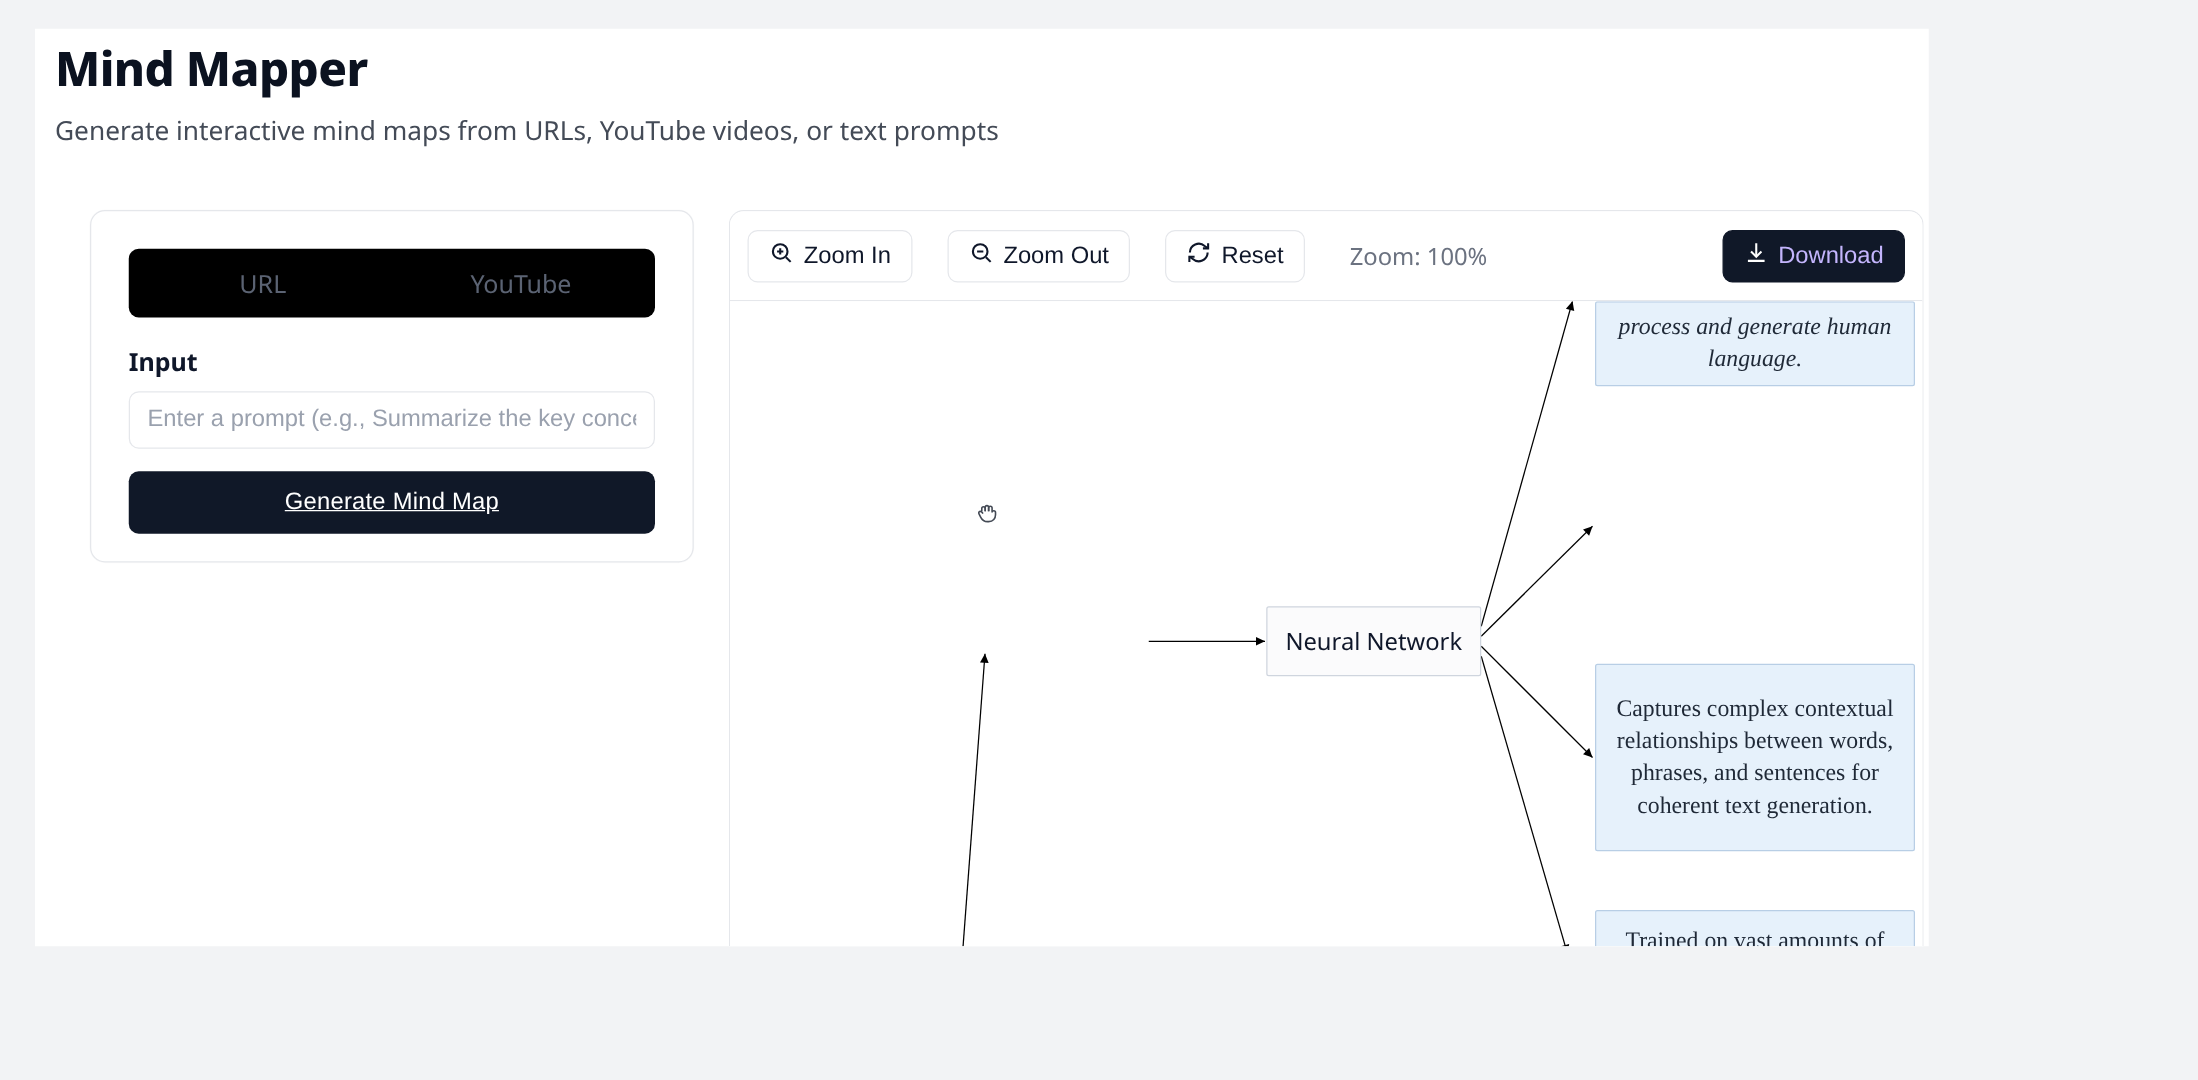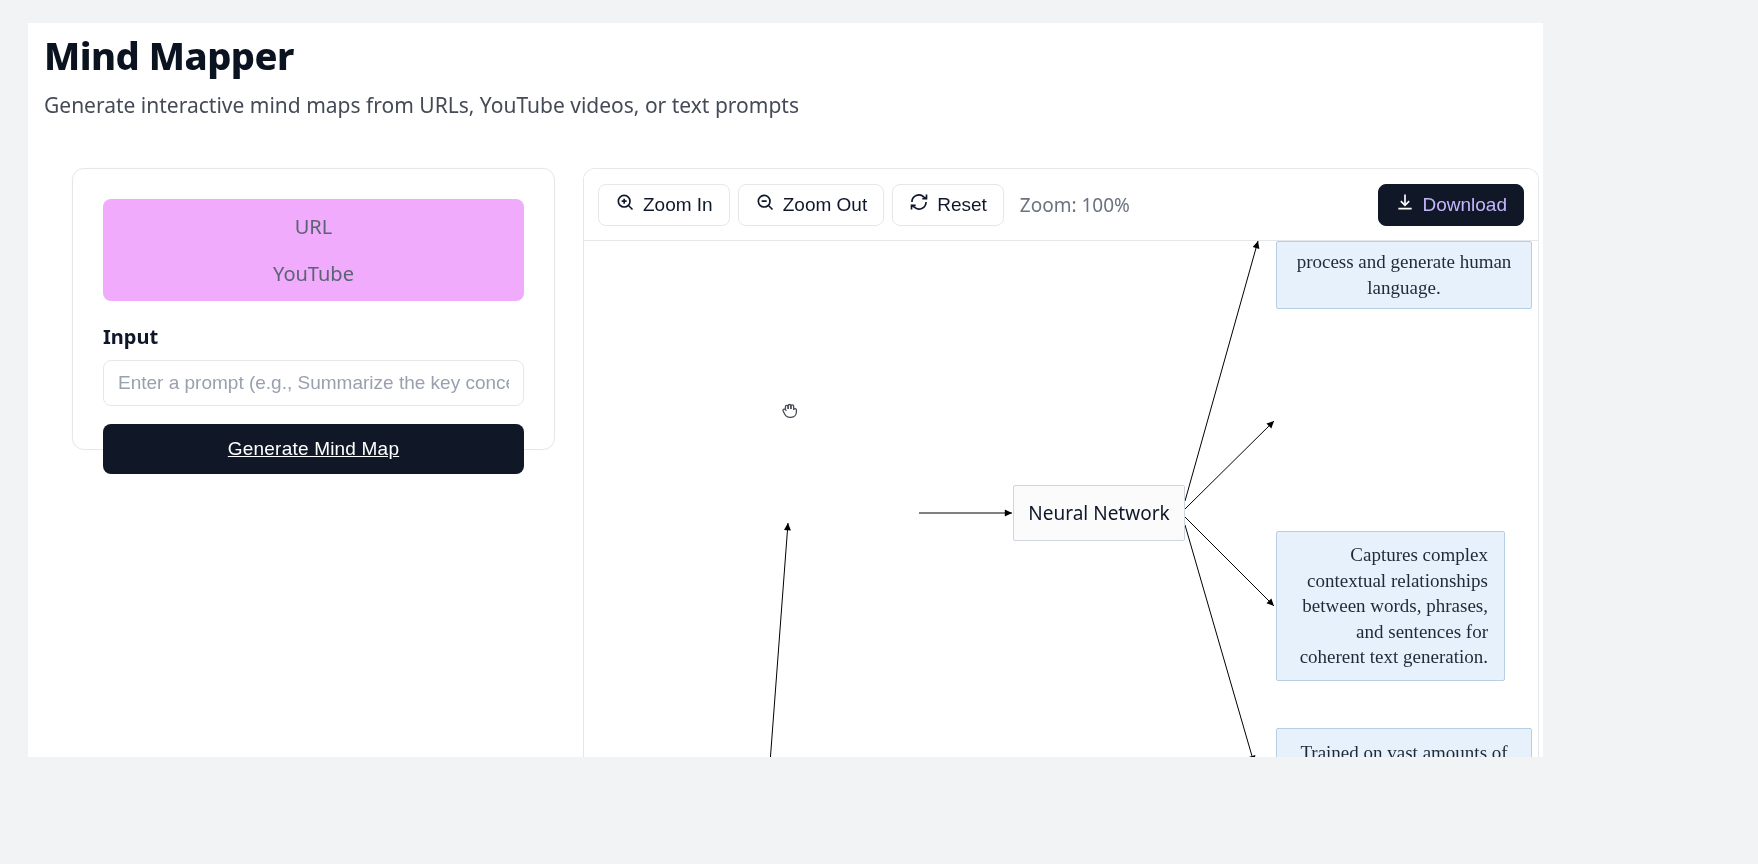--- a/index.html
+++ b/index.html
@@ -55,27 +55,26 @@
     height: 282px;
     border: 1px solid #e5e7eb;
     border-radius: 12px;
     background: #ffffff;
     padding: 30px 30px 28px 30px;
     box-shadow: 0 0 0 0.5px rgba(0,0,0,0.02);
   }
 
   .tabs {
     display: flex;
-    align-items: center;
-    background: #f0abfc;
+    align-items: flex-end;
+    background: #000000;
     border-radius: 8px;
     padding: 4px;
     gap: 0;
     margin-bottom: 22px;
-    flex-direction: column;
   }
   .tab {
     flex: 1 1 0;
     text-align: center;
     font-size: 20px;
     color: #5b6373;
     padding: 10px 8px;
     border-radius: 6px;
     user-select: none;
     cursor: pointer;
@@ -133,21 +132,21 @@
     overflow: hidden;
   }
 
   .toolbar {
     height: 72px;
     border-bottom: 1px solid #e5e7eb;
     background: #ffffff;
     display: flex;
     align-items: center;
     padding: 0 14px;
-    gap: 8px;
+    gap: 28px;
   }
   .btn {
     display: inline-flex;
     align-items: center;
     gap: 8px;
     height: 42px;
     padding: 0 16px;
     border: 1px solid #e5e7eb;
     border-radius: 8px;
     background: #ffffff;
@@ -311,20 +310,20 @@
             </svg>
           <div class="grab-cursor">
             <svg viewBox="0 0 24 24">
                 <path d="M7 11V8.5a1.5 1.5 0 1 1 3 0V11"></path>
                 <path d="M10 11V7.5a1.5 1.5 0 1 1 3 0V11"></path>
                 <path d="M13 11V8a1.5 1.5 0 1 1 3 0v3"></path>
                 <path d="M16 11v1a1.5 1.5 0 1 1 3 0v2c0 3-2 6-6 6h-1c-3 0-5-2-6-4l-1.5-3c-.5-1 .3-2 1.3-2 .7 0 1.2.4 1.6 1L8 13"></path>
               </svg>
           </div>
             <div class="node" style="left: 429px; top: 244px; width: 172px; height: 56px;">Neural Network</div>
-            <div class="node leaf" style="left: 692px; top: 0px; width: 256px; height: 68px;">process and generate human language.</div>
-            <div class="node leaf" style="left: 692px; top: 290px; width: 229px; height: 150px; text-align: right;">Captures complex contextual relationships between words, phrases, and sentences for coherent text generation.</div>
+            <div class="node leaf" style="left: 692px; top: 0px; width: 256px; height: 68px; font-style: italic;">process and generate human language.</div>
+            <div class="node leaf" style="left: 692px; top: 290px; width: 256px; height: 150px;">Captures complex contextual relationships between words, phrases, and sentences for coherent text generation.</div>
             <div class="node leaf" style="left: 692px; top: 487px; width: 256px; height: 50px;">Trained on vast amounts of</div>
           </div>
       </div>
     </div>
   </div>
 </div>
 
 </body></html>

